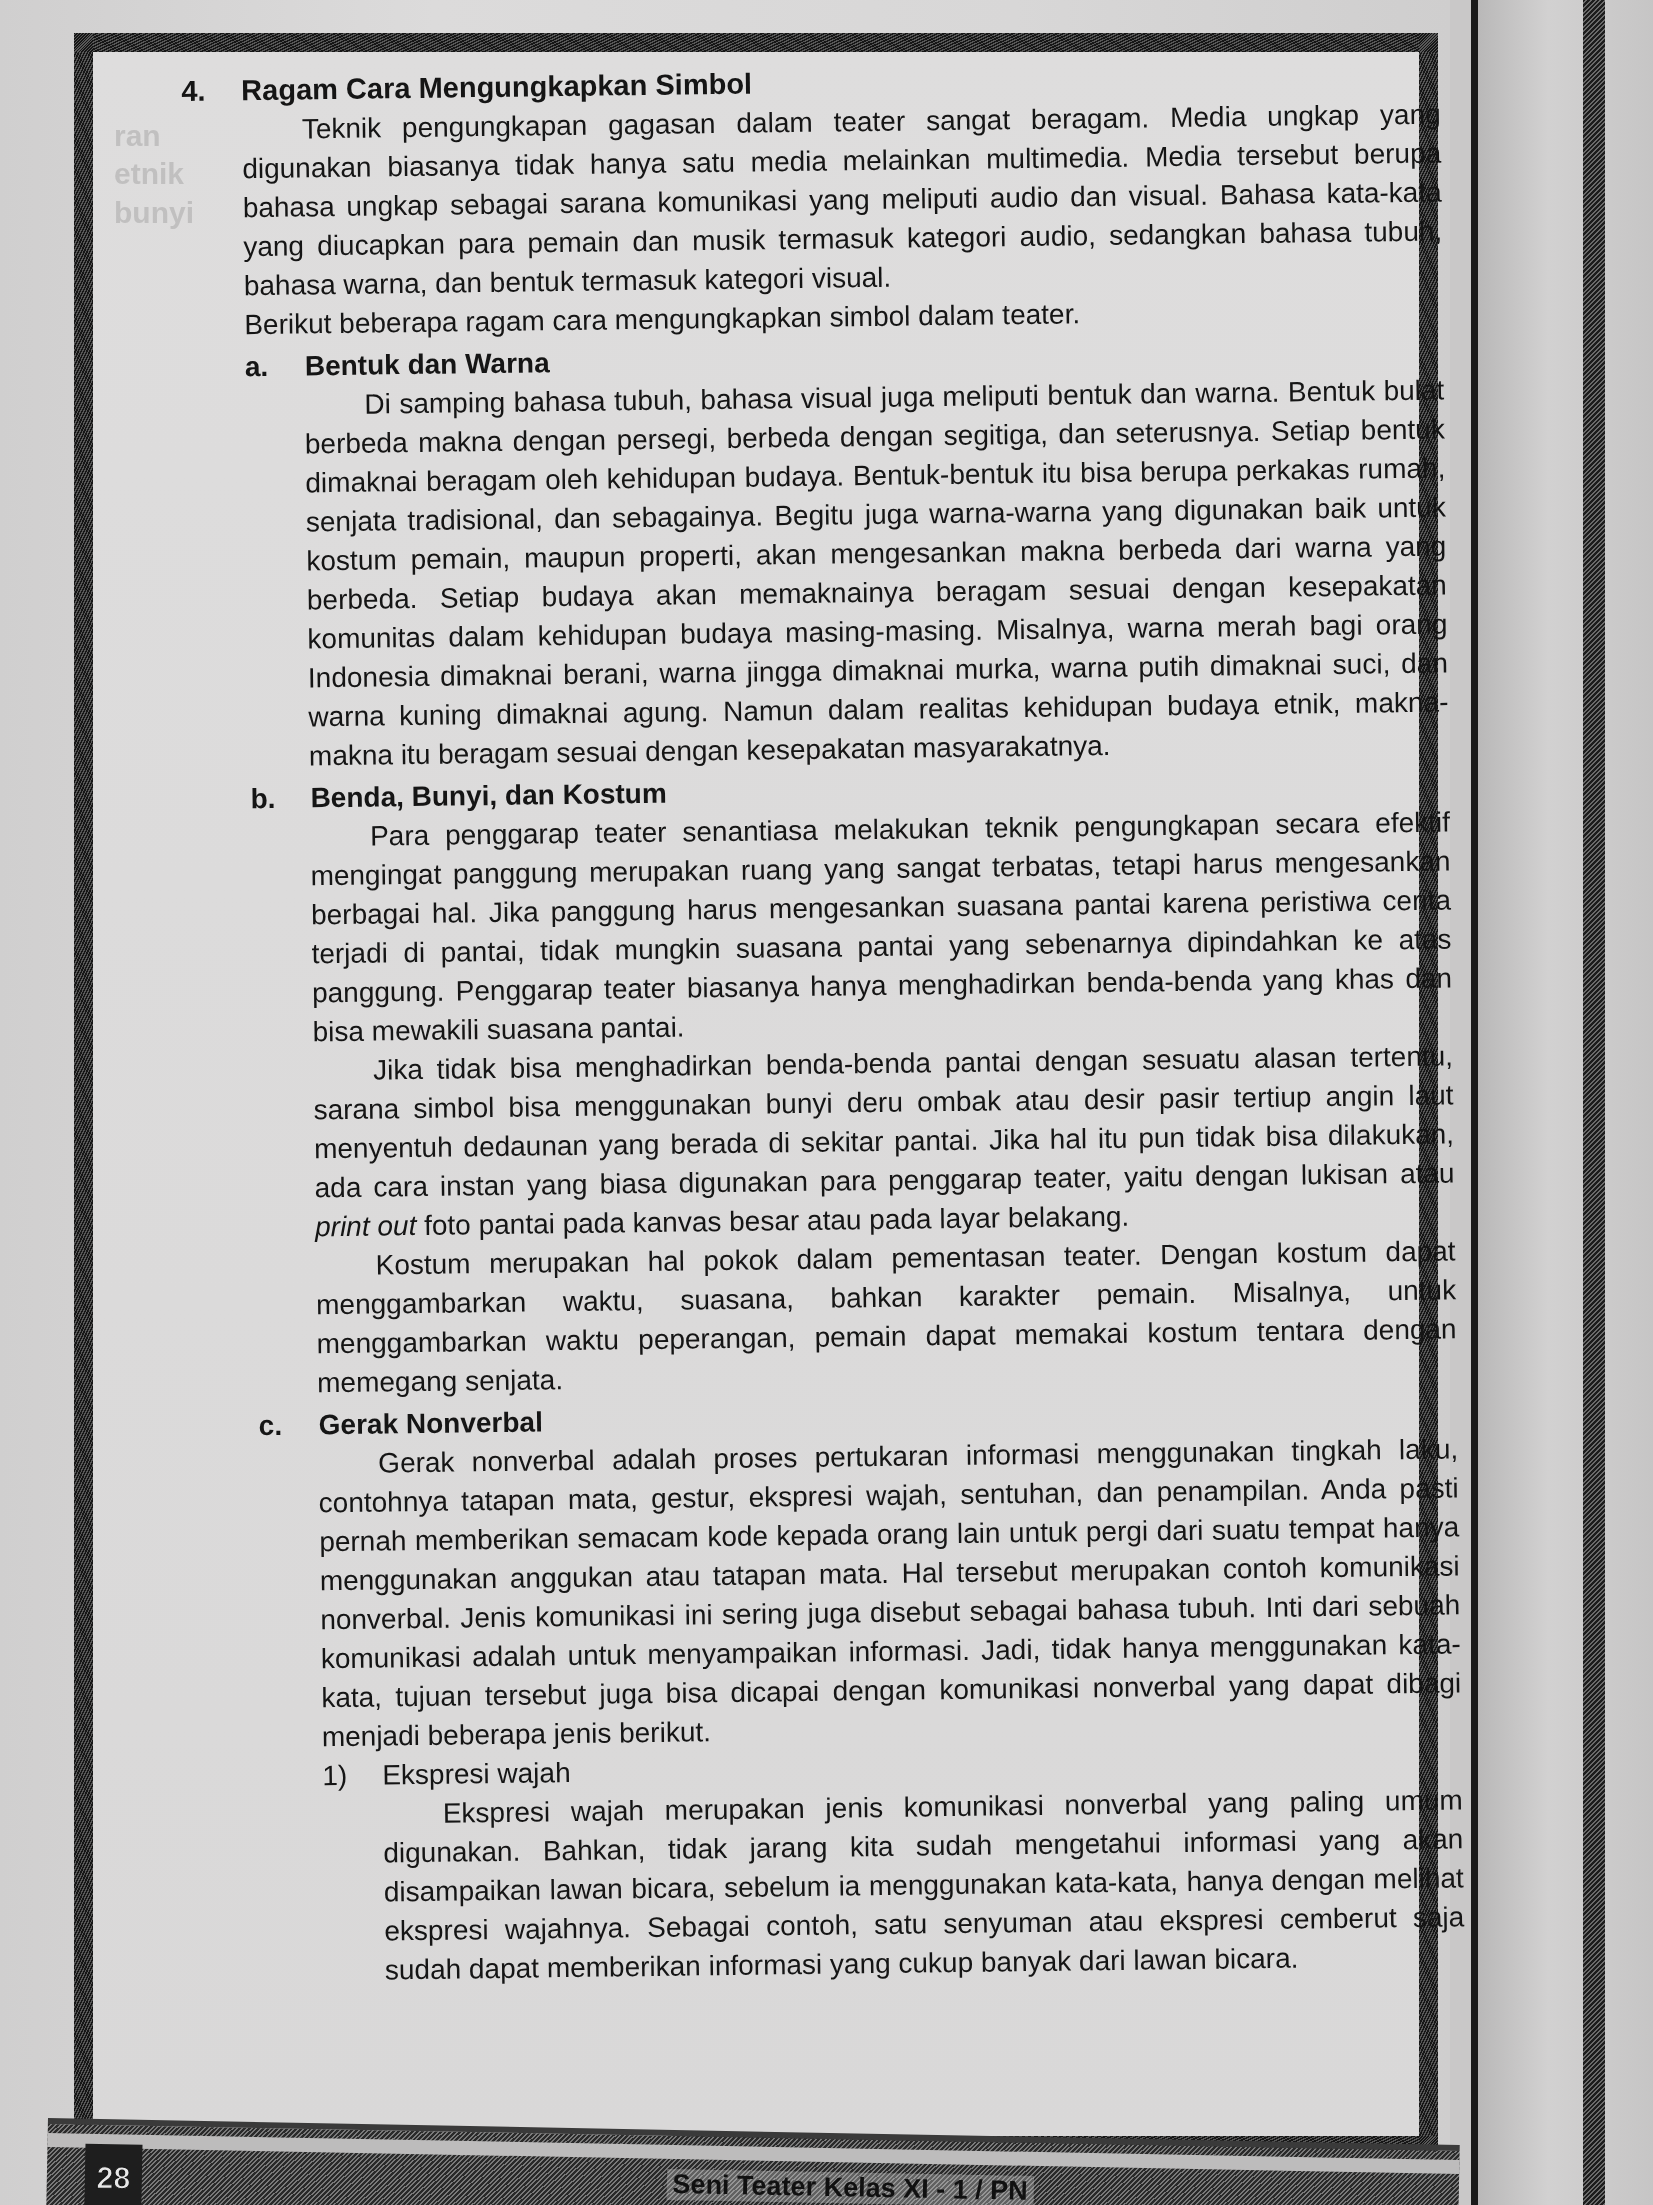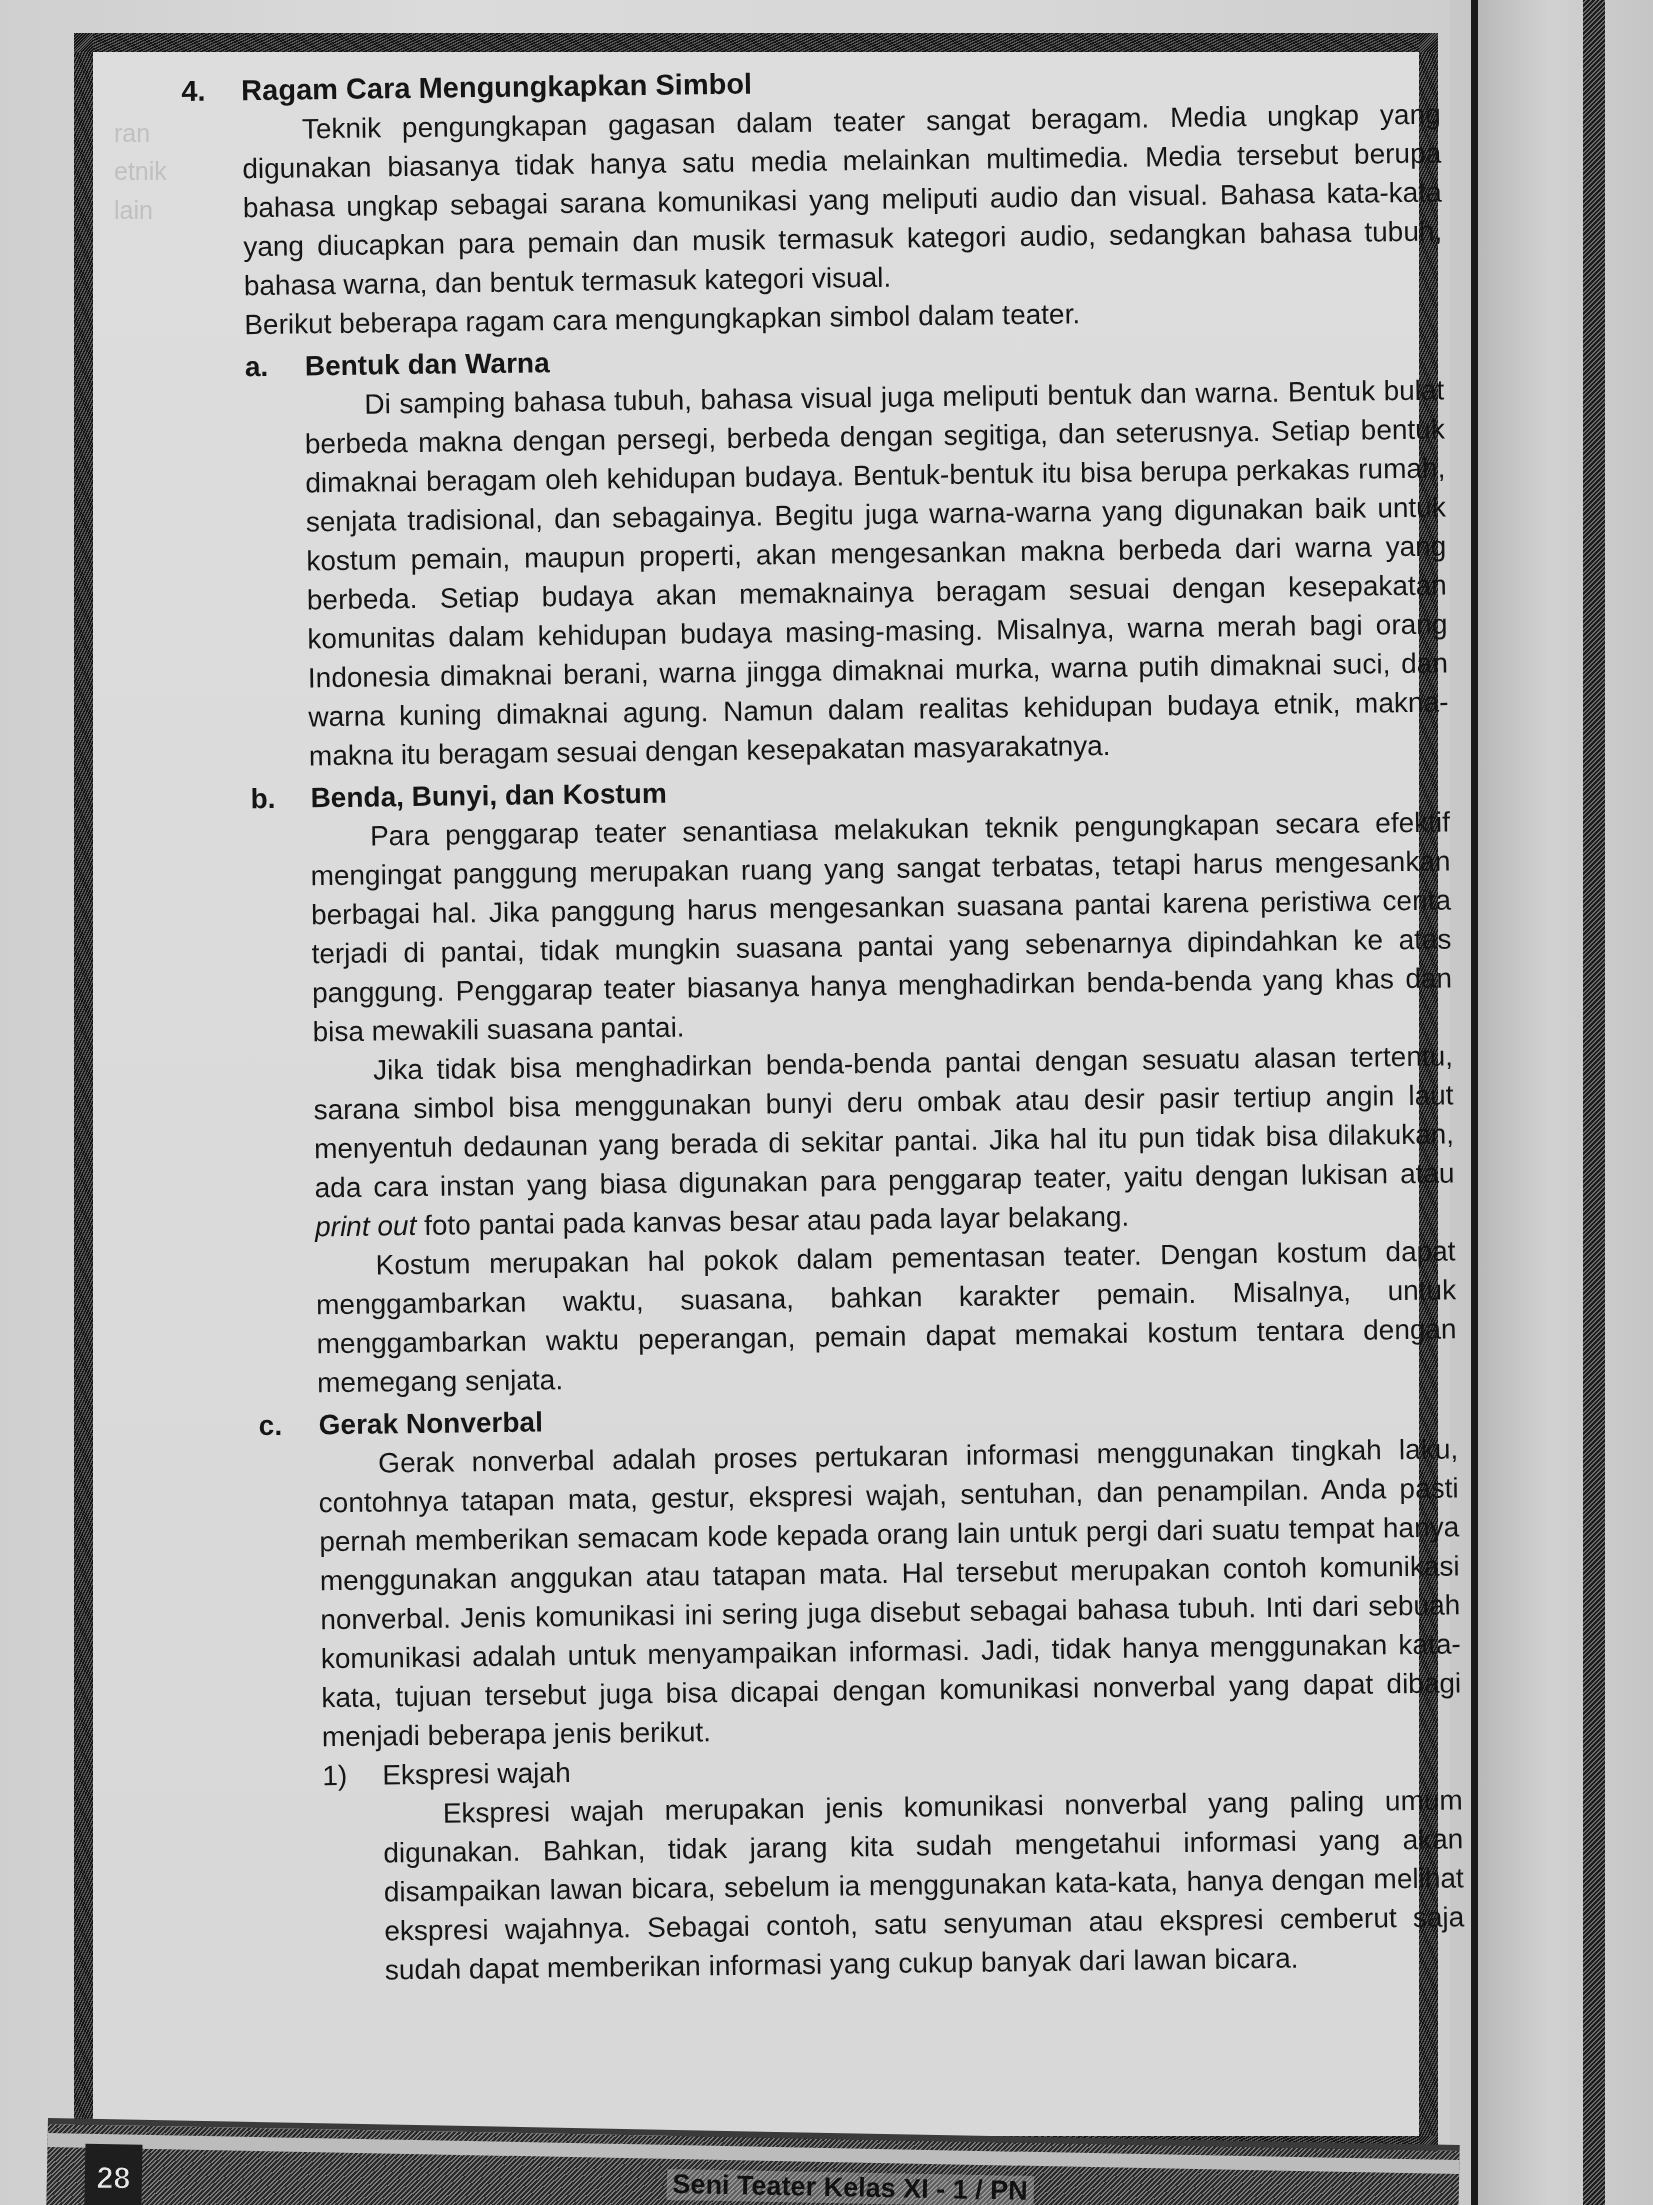--- a/index.html
+++ b/index.html
@@ -73,38 +73,38 @@
     color: #e8e8e8; font-weight: bold; font-size: 30.5px;
     display: flex; align-items: center; justify-content: center;
     -webkit-text-stroke: 1px #111;
   }
   .book-title {
     position: absolute; left: 620px; top: 33px;
     font-size: 27px; color: #111; font-weight: bold;
     background: rgba(200,200,200,0.35); padding: 0 5.7px;
   }
   .ghost {
-    position: absolute; color: rgba(90,90,90,0.22); font-size: 25px;
+    position: absolute; color: rgba(90,90,90,0.22); font-size: 30px; font-weight: bold;
   }
 </style>
 </head>
 <body>
 
 <div class="paper"></div>
 <div class="gutter-line"></div>
 <div class="next-page">
   <div class="frame-edge"></div>
 </div>
 
 <div class="frame-inner"></div>
 <div class="frame"></div>
 
 <span class="ghost" style="left:114px;top:119px">ran</span>
 <span class="ghost" style="left:114px;top:157px">etnik</span>
-<span class="ghost" style="left:114px;top:196px">lain</span>
+<span class="ghost" style="left:114px;top:196px">bunyi</span>
 
 <div class="content">
 
   <div class="h-main">
     <span class="num">4.</span>
     <span>Ragam Cara Mengungkapkan Simbol</span>
   </div>
   <p class="para indent-1 first">Teknik pengungkapan gagasan dalam teater sangat beragam. Media ungkap yang digunakan biasanya tidak hanya satu media melainkan multimedia. Media tersebut berupa bahasa ungkap sebagai sarana komunikasi yang meliputi audio dan visual. Bahasa kata-kata yang diucapkan para pemain dan musik termasuk kategori audio, sedangkan bahasa tubuh, bahasa warna, dan bentuk termasuk kategori visual.</p>
   <p class="para indent-1">Berikut beberapa ragam cara mengungkapkan simbol dalam teater.</p>
 

